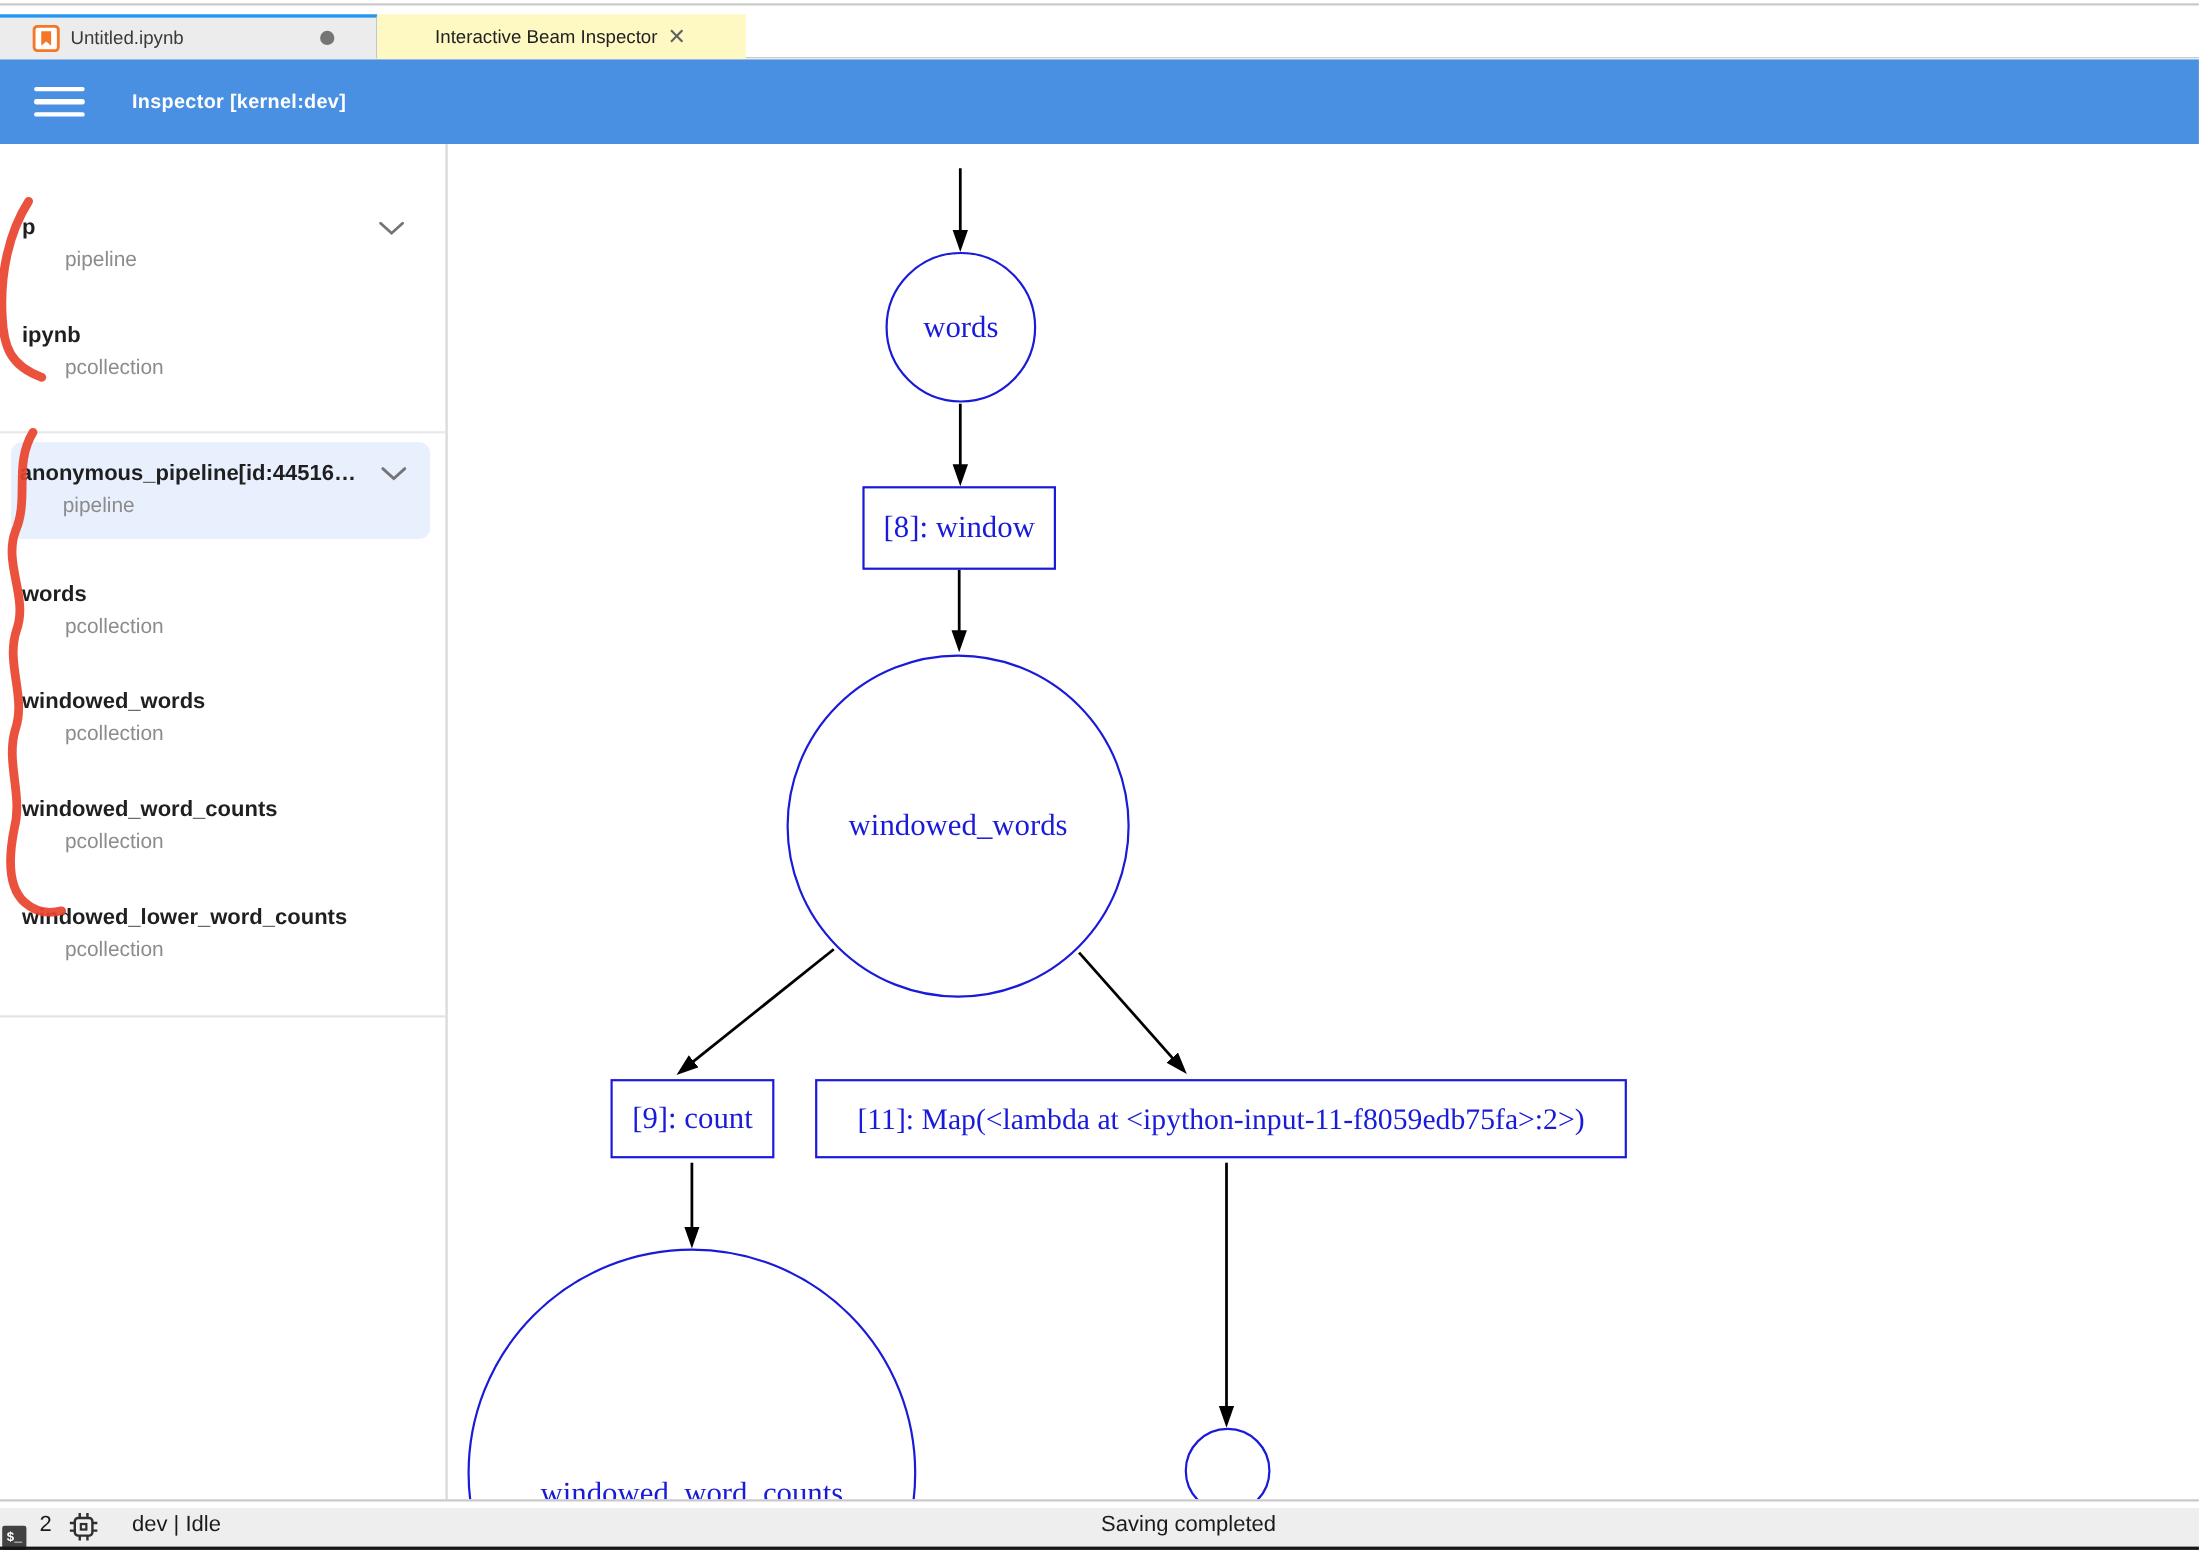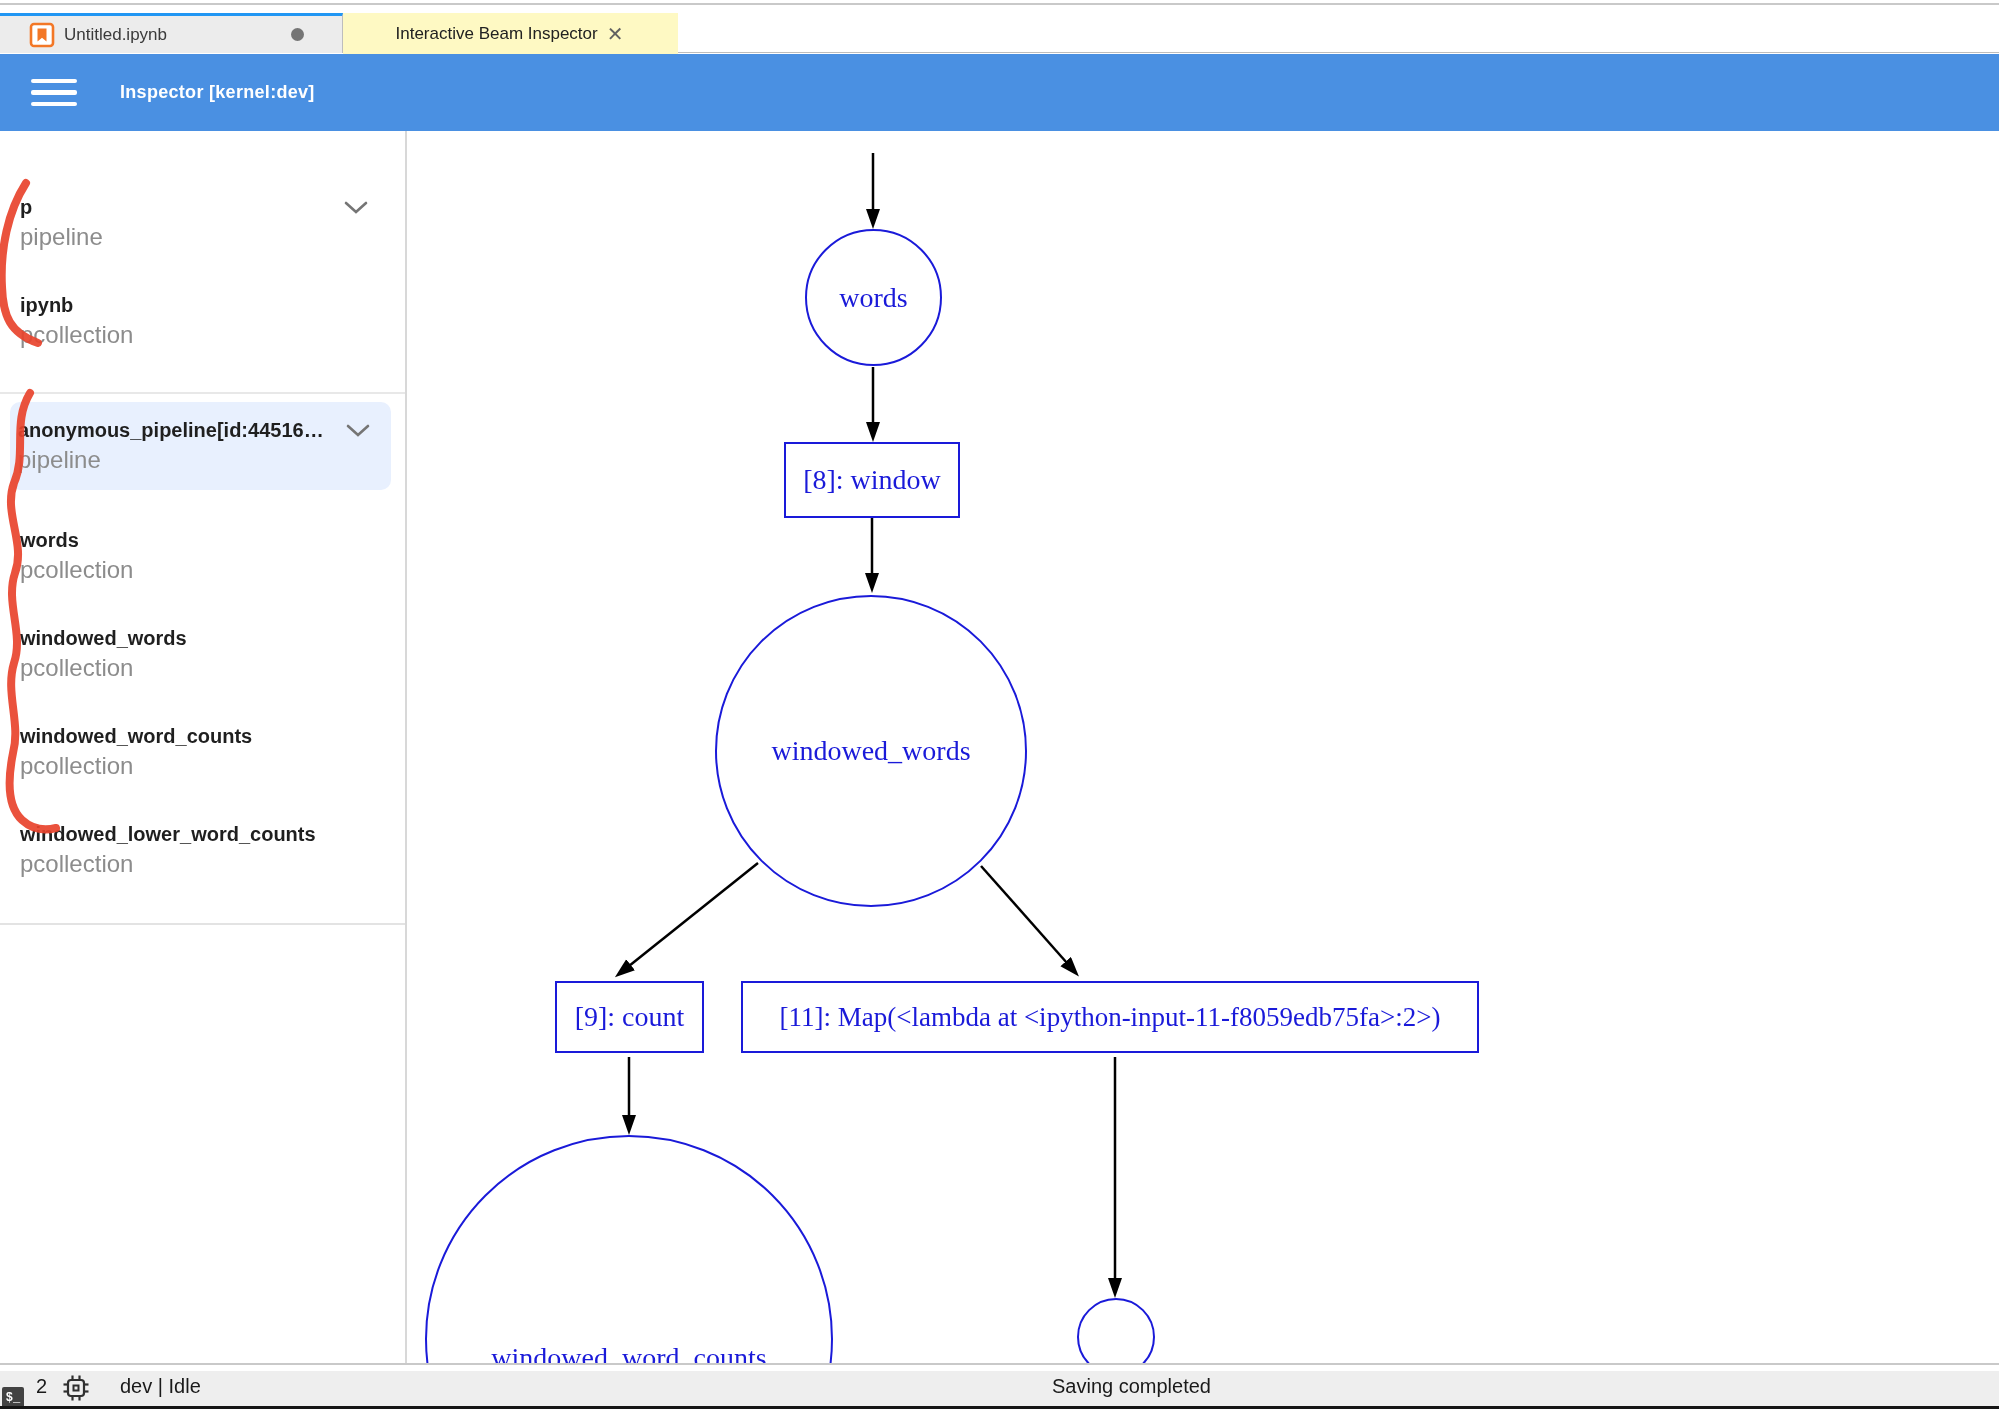--- a/index.html
+++ b/index.html
@@ -30,21 +30,21 @@
 
   
   .main { position:absolute; left:0; top:131px; width:1999px; height:1232px; background:#fff; }
   .sidebar { position:absolute; left:0; top:0; width:407px; height:1232px; border-right:2px solid #d8d8d8; background:#fff; }
   .sidebar-card { border-bottom:2px solid #e3e3e3; }
   .group1 { padding:62px 0 3px 20px; border-bottom:2px solid #e8e8e8; }
   .group2 { padding:8px 0 5px 20px; }
   .sitem { margin-bottom:38px; position:relative; cursor:pointer; }
   .sitem .trow { display:flex; align-items:center; justify-content:space-between; padding-right:36px; }
   .sitem .title { font-size:20px; line-height:28px; font-weight:600; color:#1f1f1f; white-space:nowrap; }
-  .sitem .subtitle { font-size:24px; line-height:32px; color:#8c8c8c; }
+  .sitem .subtitle { font-size:19px; line-height:32px; color:#8c8c8c;margin-left:39px; }
   .sitem.selected { background:#e8f0fe; border-radius:10px; margin:0 14px 36px -10px; padding:14px 6px 14px 8px; }
   .sitem.selected .trow { padding-right:14px; }
   .chev { flex:0 0 auto; }
 
   
   .annot { position:absolute; left:0; top:0; width:410px; height:1232px; pointer-events:none; z-index:6; }
 
   
   .graph { position:absolute; left:409px; top:0; width:1590px; height:1232px; overflow:hidden; background:#fff;
            font-family:"Liberation Serif","DejaVu Serif",serif; color:#1a1ad9; }
@@ -64,21 +64,21 @@
   
   .graph-bottom-border { position:absolute; left:0; top:1363px; width:100%; height:2px; background:#c9c9c9; }
   .statusbar { position:absolute; left:0; top:1371px; width:100%; height:35px; background:#eeeeee;
                font-size:20px; color:#1a1a1a; }
   .term-icon { position:absolute; left:2px; bottom:-3px; width:22px; height:22px; background:#424242; border-radius:2px;
                color:#fff; font-family:"Liberation Mono","DejaVu Sans Mono",monospace; font-size:12px; font-weight:bold;
                display:flex; align-items:center; justify-content:center; }
   .sb-count { position:absolute; left:36px; top:4px; }
   .chip-icon { position:absolute; left:62px; top:3px; }
   .sb-kernel { position:absolute; left:120px; top:4px; }
-  .sb-msg { position:absolute; left:1052px; top:4px; }
+  .sb-msg { position:absolute; left:1001px; top:4px; }
   .bottom-edge { position:absolute; left:0; top:1406px; width:100%; height:3px; background:#151515; }
 </style>
 </head>
 <body>
 
 <div class="page">
 
   <div class="top-strip">
     <div class="top-hairline"></div>
   </div>

